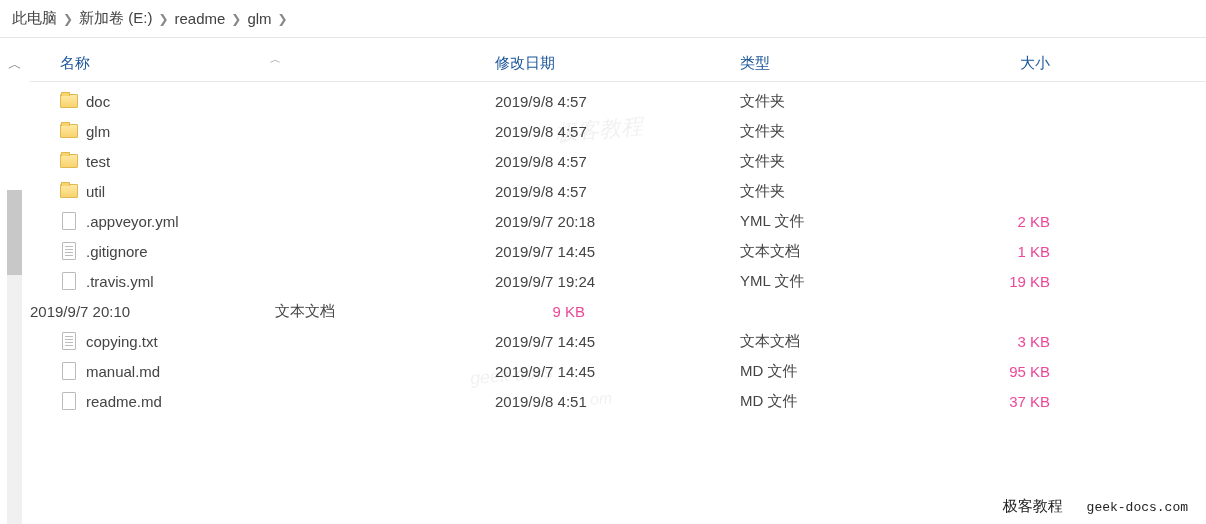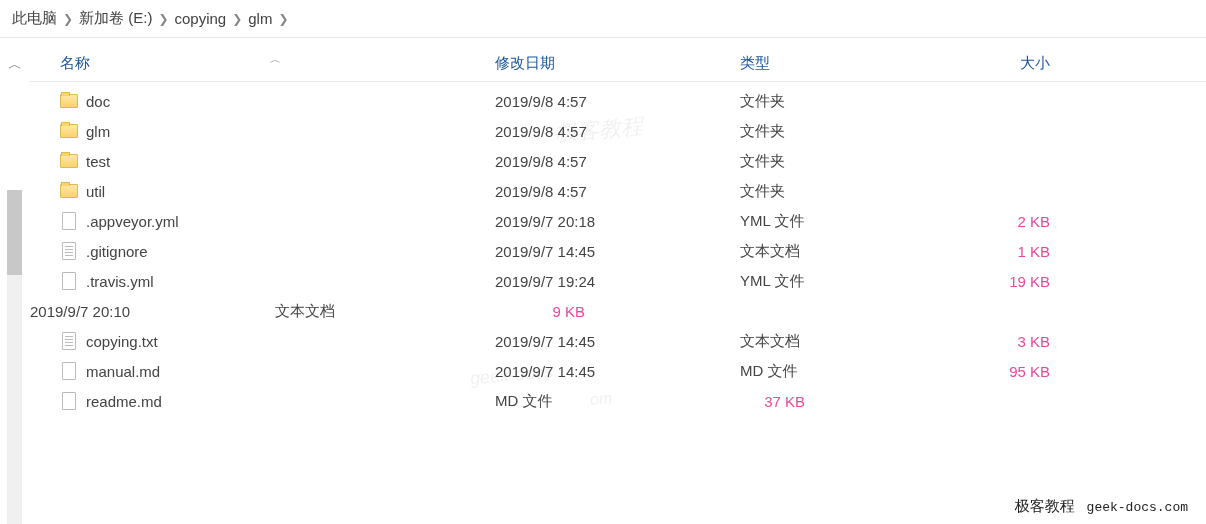--- a/index.html
+++ b/index.html
@@ -165,32 +165,32 @@
       position: absolute;
       right: 18px;
       bottom: 8px;
       font-size: 15px;
       color: #222;
       font-family: "KaiTi", serif;
     }
     .footer-mark .domain {
       font-family: "Courier New", monospace;
       font-size: 13px;
-      margin-left: 8px;
+      margin-left: 20px;
     }
   </style>
 </head>
 <body>
 
 <div class="breadcrumb">
   <span class="crumb">此电脑</span>
   <span class="sep">❯</span>
   <span class="crumb">新加卷 (E:)</span>
   <span class="sep">❯</span>
-  <span class="crumb">copying</span>
+  <span class="crumb">readme</span>
   <span class="sep">❯</span>
   <span class="crumb">glm</span>
   <span class="sep">❯</span>
 </div>
 
 <div class="main">
   <div class="nav-col">
     <span class="chev">︿</span>
   </div>
   <div class="scrollbar-track">
@@ -309,20 +309,21 @@
           <div class="col-type">MD 文件</div>
           <div class="col-size">95 KB</div>
         </div>
         <div class="row">
           <div class="col-name">
             <span class="icon">
               <span class="file-icon"></span>
             </span>
             <span>readme.md</span>
           </div>
+          <div class="col-date">2019/9/8 4:51</div>
           <div class="col-type">MD 文件</div>
           <div class="col-size">37 KB</div>
         </div>
       </div>
   </div>
 </div>
 
 <div class="watermark wm1">极客教程</div>
 <div class="watermark wm2">geek-docs</div>
 <div class="watermark wm3">om</div>

